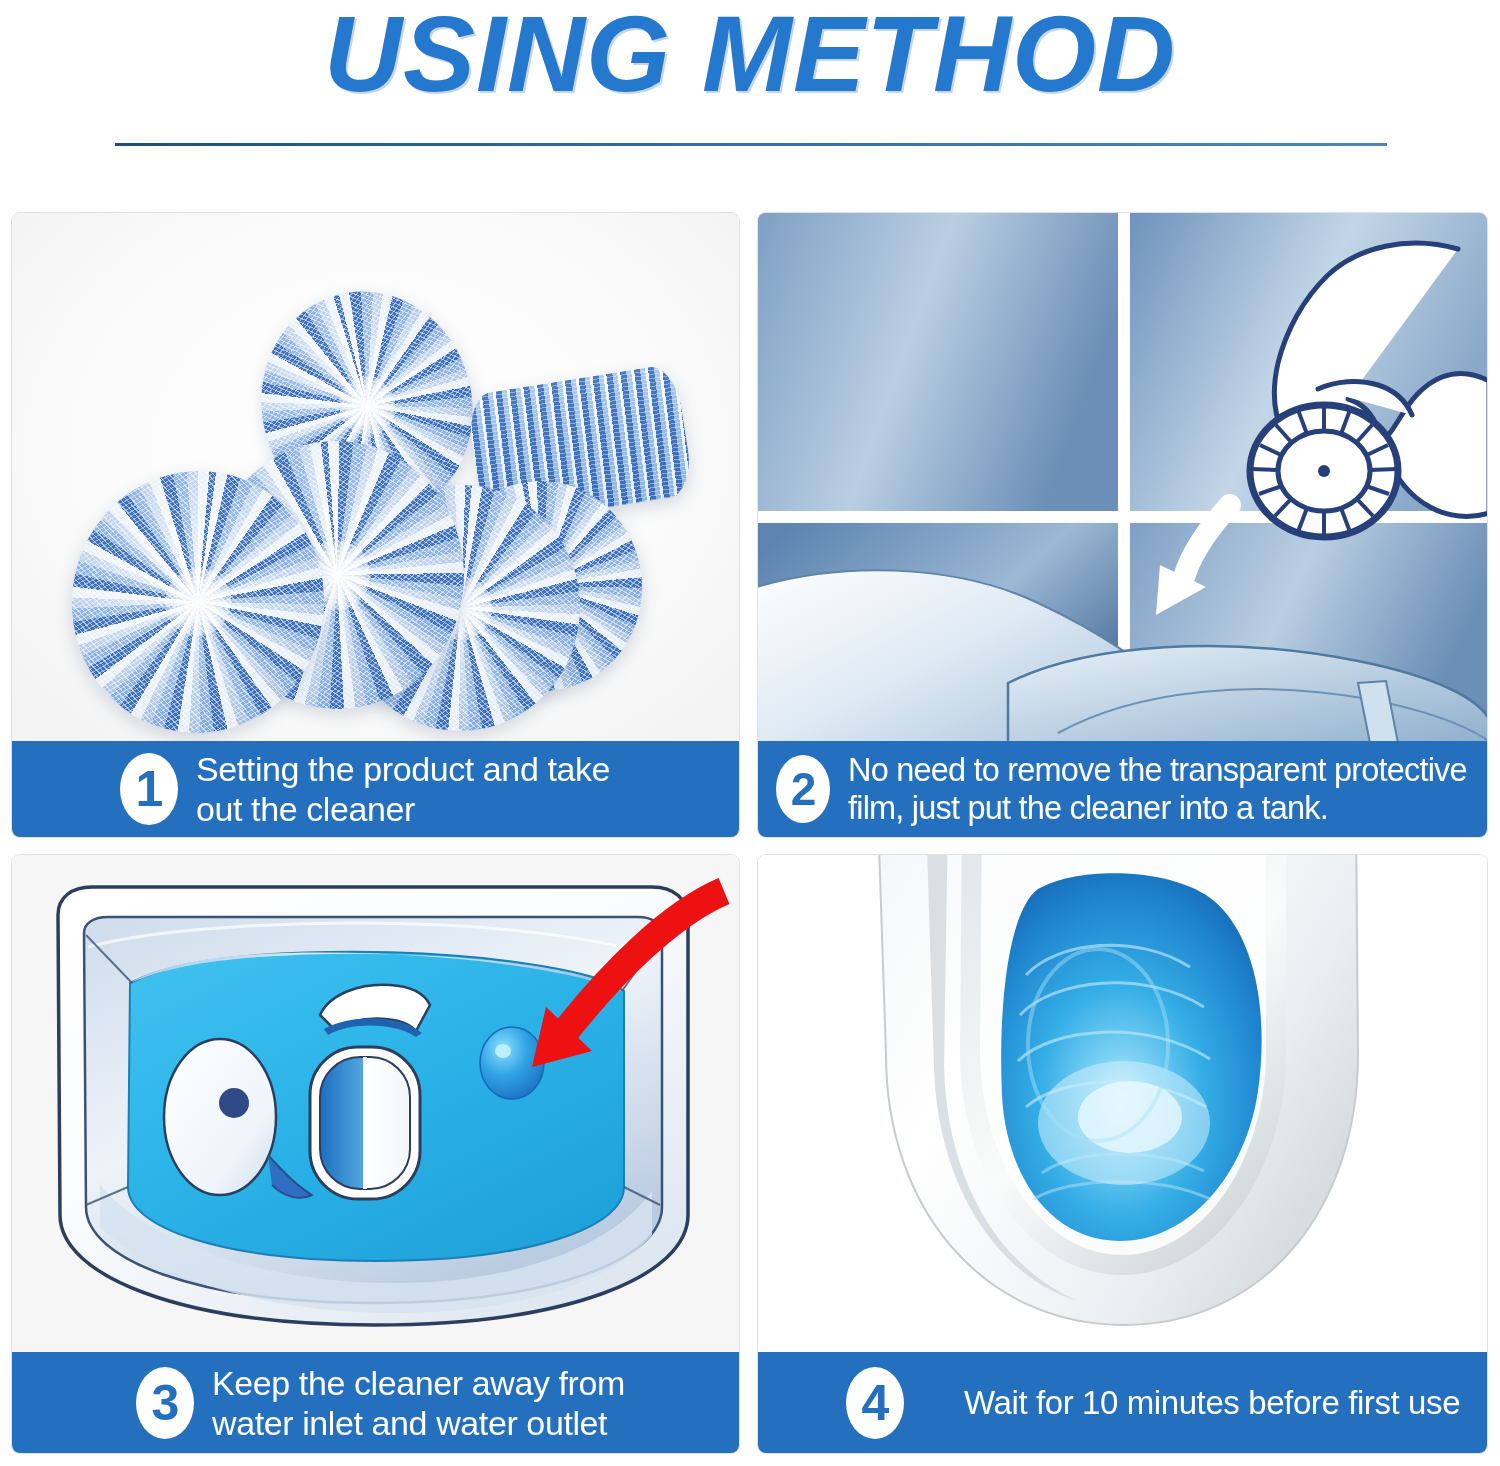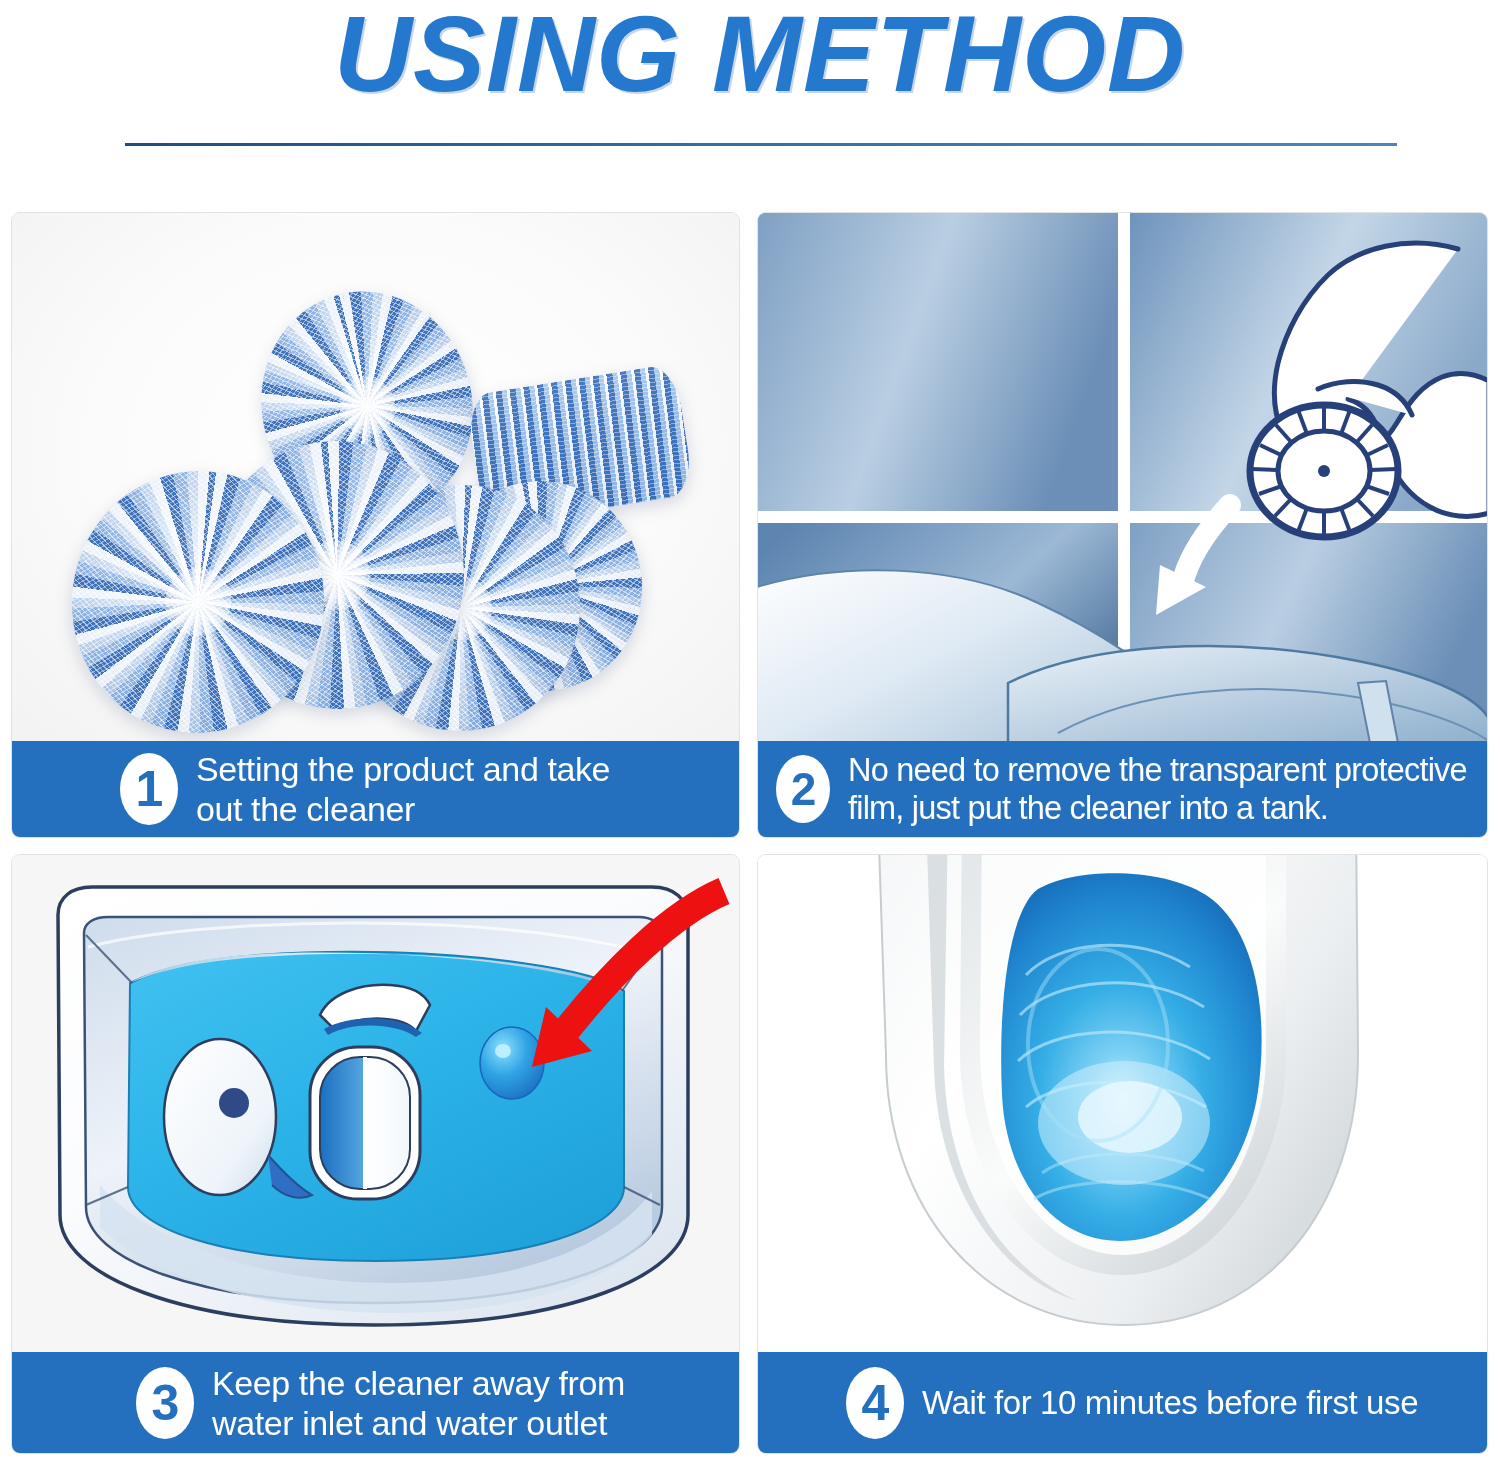--- a/index.html
+++ b/index.html
@@ -12,21 +12,21 @@
     width: 1500px;
     height: 1466px;
     background: #ffffff;
     font-family: "Liberation Sans", sans-serif;
     overflow: hidden;
   }
 
   
   #header {
     position: absolute;
-    left: 10px; top: 0;
+    left: 0; top: 0;
     width: 1320px;
     height: 200px;
   }
   #page-title {
     position: absolute;
     left: 0; top: -6px;
     width: 1500px;
     text-align: center;
     font-family: "Liberation Sans", sans-serif;
     font-weight: bold;
@@ -104,21 +104,21 @@
 
   .caption-text {
     color: #ffffff;
     font-size: 34px;
     line-height: 40px;
     font-family: "Liberation Sans", sans-serif;
     letter-spacing: -0.4px;
     white-space: pre-line;
   }
   #panel-2 .caption-text { font-size: 32.5px; line-height: 38px; letter-spacing:-0.8px;}
-  #panel-4 .caption-text { font-size: 33px; }
+  #panel-4 .caption-text { font-size: 33px; margin-left: 42px; }
 
   
   #p1-scene {
     position: absolute;
     left: 0; top: 0; width: 729px; height: 530px;
     background: radial-gradient(ellipse at 50% 45%, #ffffff 0%, #fbfbfb 55%, #f2f2f2 100%);
   }
   .tab {
     position: absolute;
     border-radius: 50%;

